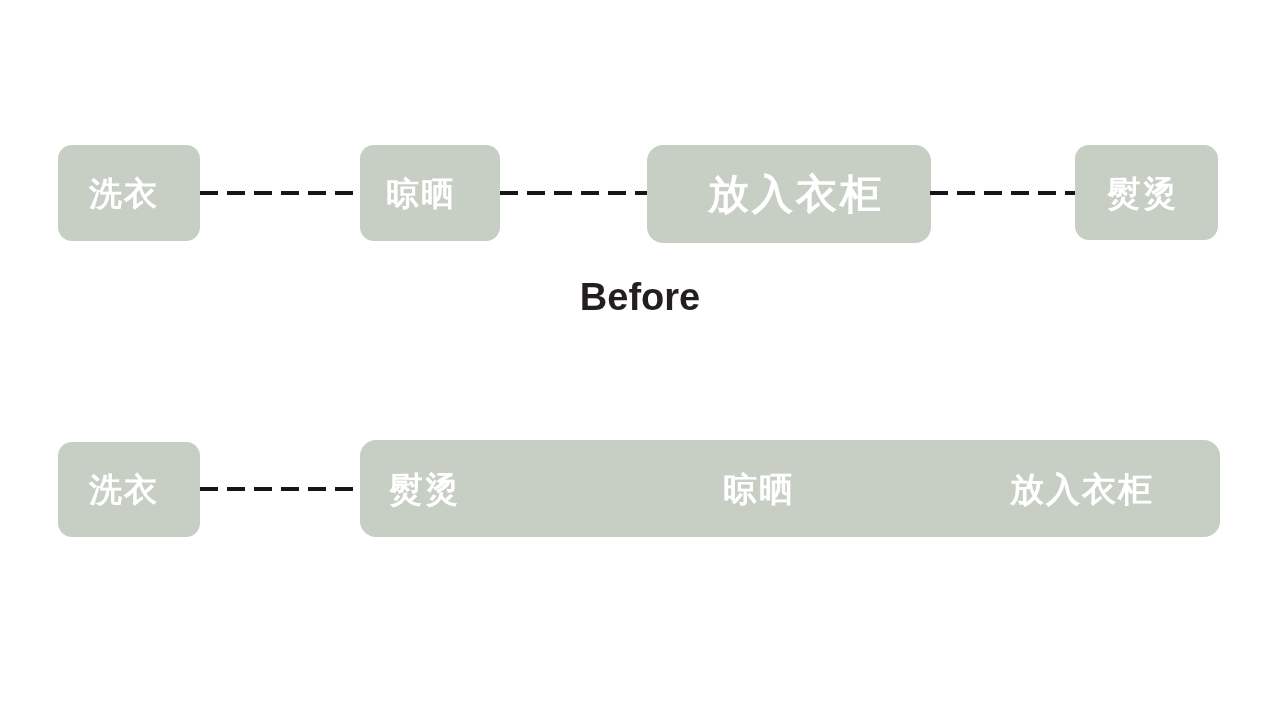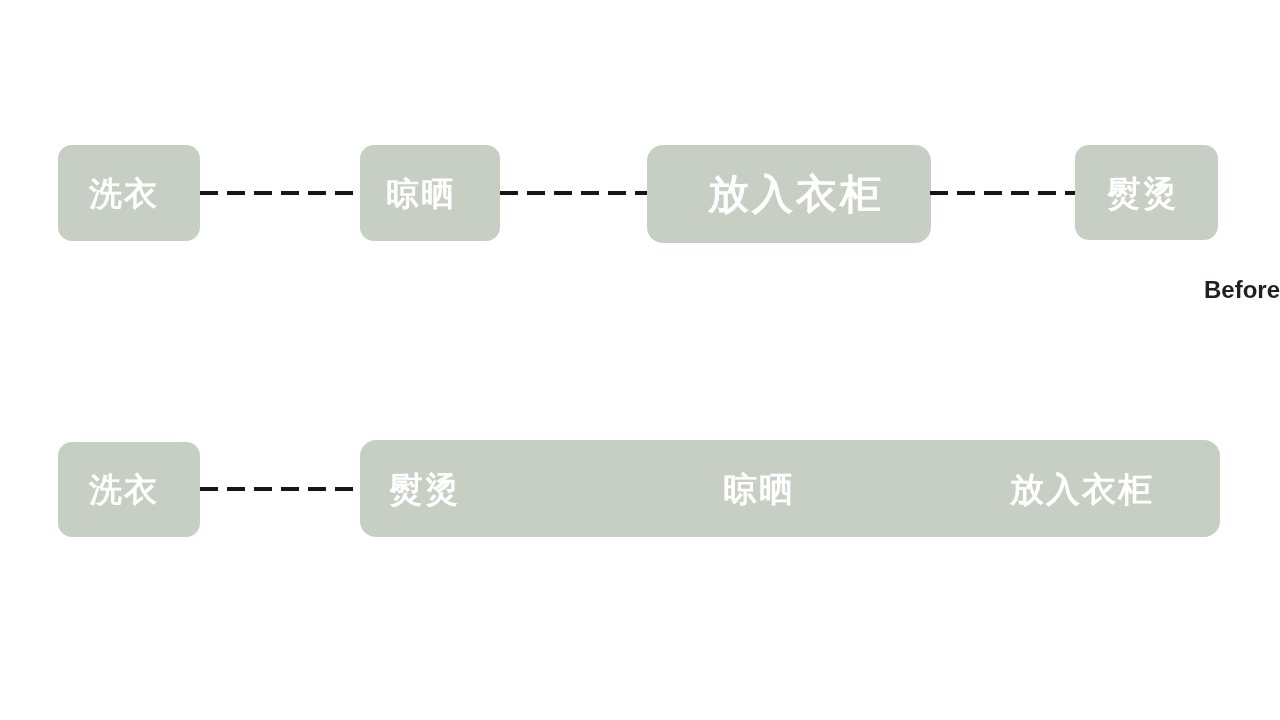--- a/index.html
+++ b/index.html
@@ -47,23 +47,23 @@
         #161616 0px, #161616 18px,
         rgba(0,0,0,0) 18px, rgba(0,0,0,0) 27px);
     background-size: 27px 4px;
     background-repeat: repeat-x;
   }
 
   .phase-caption {
     position: absolute;
     color: #231f20;
     font-weight: 700;
-    font-size: 24px;
+    font-size: 38px;
     line-height: 1;
-    text-align: right;
+    text-align: center;
     white-space: nowrap;
   }
 
   
   #before-row { position: absolute; left: 0; top: 0; width: 1280px; height: 340px; }
 
   #before-node-0 { left: 58px;  top: 145px; width: 142px; height: 96px; }
   #before-node-1 { left: 360px; top: 145px; width: 140px; height: 96px; }
   #before-node-2 { left: 647px; top: 145px; width: 284px; height: 98px; border-radius: 16px; }
   #before-node-3 { left: 1075px;top: 145px; width: 143px; height: 95px; }

